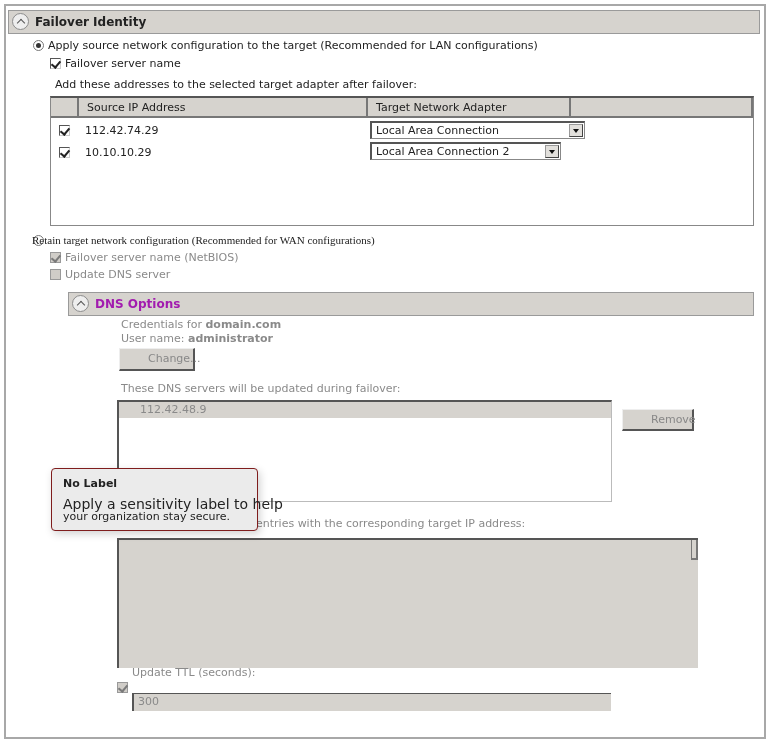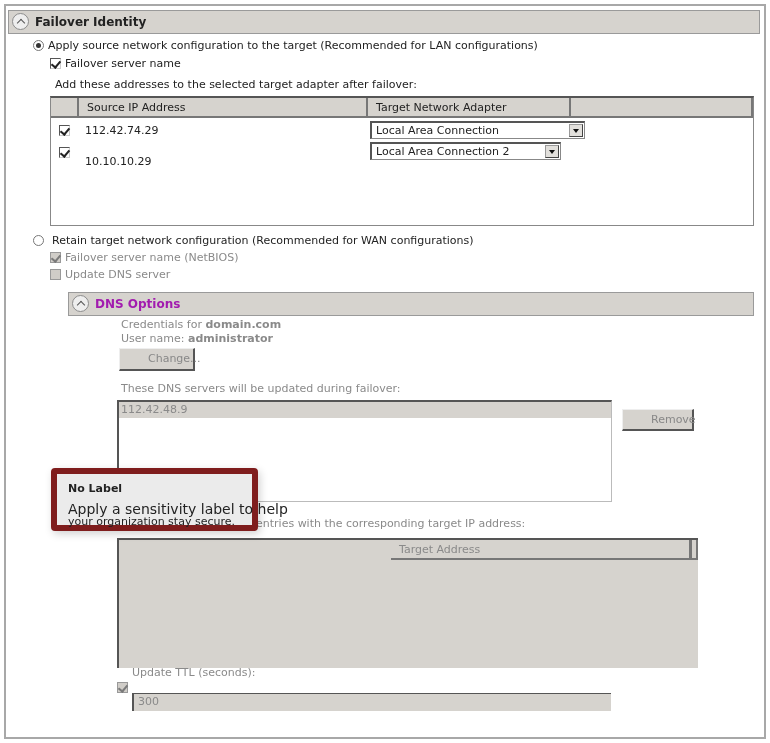--- a/index.html
+++ b/index.html
@@ -26,21 +26,21 @@
   .grid-hdr { position:absolute; top:0; height:20px; background:#d6d3ce; border-right:2px solid #777; border-bottom:2px solid #777; }
   .grid-hdr span { position:absolute; left:8px; top:3px; }
   .select { position:absolute; height:18px; background:#fff; border:1px solid #888; border-left:2px solid #555; border-top:2px solid #555; }
   .select .val { position:absolute; left:4px; top:1px; }
   .select .arrow { position:absolute; right:1px; top:1px; width:14px; height:13px; background:#e2e0dc; border:1px solid #999; border-right-color:#444; border-bottom-color:#444; }
   .select .arrow::after { content:""; position:absolute; left:3px; top:4px; border-left:3.5px solid transparent; border-right:3.5px solid transparent; border-top:4px solid #111; }
   .disabled { color: #8a8a8a; }
   .btn { position:absolute; background:#d6d3ce; border:1px solid #eee; border-right:2px solid #555; border-bottom:2px solid #555; color:#888; text-align:center;padding-left:28px; }
   .listbox { position:absolute; background:#fff; border:1px solid #bbb; border-top:2px solid #555; border-left:2px solid #555; }
   .tooltip { position:absolute; left:51px; top:468px; width:207px; height:63px; background:#ebebeb;
-             border:6px solid #7f1d1d; border-radius:4px; box-shadow: 2px 3px 8px rgba(0,0,0,0.18);
+             border:1px solid #7f1d1d; border-radius:4px; box-shadow: 2px 3px 8px rgba(0,0,0,0.18);
              font-family: "DejaVu Sans", sans-serif; color:#222; }
 </style>
 </head>
 <body>
 
 <div class="frame"></div>
 
 <div class="section-hdr" style="left:8px; top:10px; width:752px; height:24px;"></div>
 <div class="circle-btn" style="left:12px; top:13px;"></div>
 <div class="hdr-label" style="left:35px; top:15px;">Failover Identity</div>
@@ -66,30 +66,30 @@
   <div>
     <div class="chk on" style="left:8px; top:27px;"></div>
     <div class="abs" style="left:34px; top:26px;">112.42.74.29</div>
     <div class="select" style="left:319px; top:23px; width:215px;">
       <span class="val">Local Area Connection</span>
       <span class="arrow"></span>
     </div>
   </div>
   <div>
     <div class="chk on" style="left:8px; top:49px;"></div>
-    <div class="abs" style="left:34px; top:48px;margin-top:9px;">10.10.10.29</div>
+    <div class="abs" style="left:34px; top:48px;">10.10.10.29</div>
     <div class="select" style="left:319px; top:44px; width:191px;">
       <span class="val">Local Area Connection 2</span>
       <span class="arrow"></span>
     </div>
   </div>
 </div>
 
 <div class="radio" style="left:33px; top:235px;"></div>
-<div class="abs" style="left:52px; top:234px;">Retain target network configuration (Recommended for WAN configurations)</div>
+<div class="abs" style="left:32px; top:234px;font-family:Liberation Serif, serif;">Retain target network configuration (Recommended for WAN configurations)</div>
 
 <div class="chk dis on" style="left:50px; top:252px;"></div>
 <div class="abs disabled" style="left:65px; top:251px;">Failover server name (NetBIOS)</div>
 
 <div class="chk dis" style="left:50px; top:269px;"></div>
 <div class="abs disabled" style="left:65px; top:268px;">Update DNS server</div>
 
 <div class="section-hdr" style="left:68px; top:292px; width:686px; height:24px;"></div>
 <div class="circle-btn" style="left:72px; top:295px;"></div>
 <div class="hdr-label disabled" style="left:95px; top:297px; color:#a21caf;">DNS Options</div>
@@ -100,32 +100,29 @@
 <div class="abs disabled" style="left:121px; top:332px;">
   <span>User name: </span><b>administrator</b>
 </div>
 
 <div class="btn" style="left:119px; top:348px; width:76px; height:23px; line-height:20px;">Change...</div>
 
 <div class="abs disabled" style="left:121px; top:382px;">These DNS servers will be updated during failover:</div>
 
 <div class="listbox" style="left:117px; top:400px; width:495px; height:102px;">
   <div style="position:absolute; left:0; top:0; right:0; height:16px; background:#d6d3ce;">
-    <span class="disabled" style="position:absolute; left:2px; top:1px;">112.42.48.9</span>
+    <span class="disabled" style="position:absolute; left:21px; top:1px;">112.42.48.9</span>
   </div>
 </div>
 
 <div class="btn" style="left:622px; top:409px; width:72px; height:22px; line-height:19px;">Remove</div>
 
 <div class="abs disabled" style="left:256px; top:517px;">entries with the corresponding target IP address:</div>
 
 <div style="position:absolute; left:117px; top:538px; width:581px; height:130px; background:#d6d3ce; border-top:2px solid #555; border-left:2px solid #555;">
-  <div class="grid-hdr" style="left:272px; width:300px; background:#d6d3ce;">
-      <span class="disabled">Target Address</span>
-    </div>
   <div class="grid-hdr" style="left:572px; width:7px; border-left:1px solid #777;"></div>
 </div>
 
 <div class="chk dis on" style="left:117px; top:682px;"></div>
 <div class="abs disabled" style="left:132px; top:666px;">Update TTL (seconds):</div>
 <div style="position:absolute; left:132px; top:693px; width:479px; height:18px; background:#d6d3ce; border-top:1px solid #555; border-left:2px solid #555;">
   <span class="disabled" style="position:absolute; left:4px; top:1px;">300</span>
 </div>
 
 <div class="tooltip">

